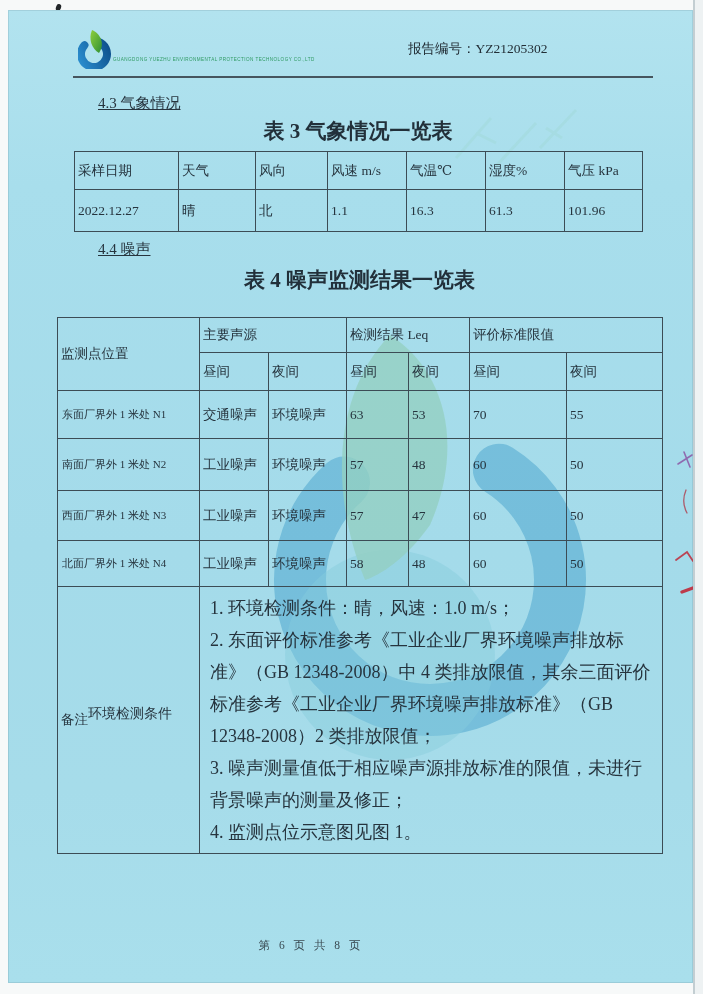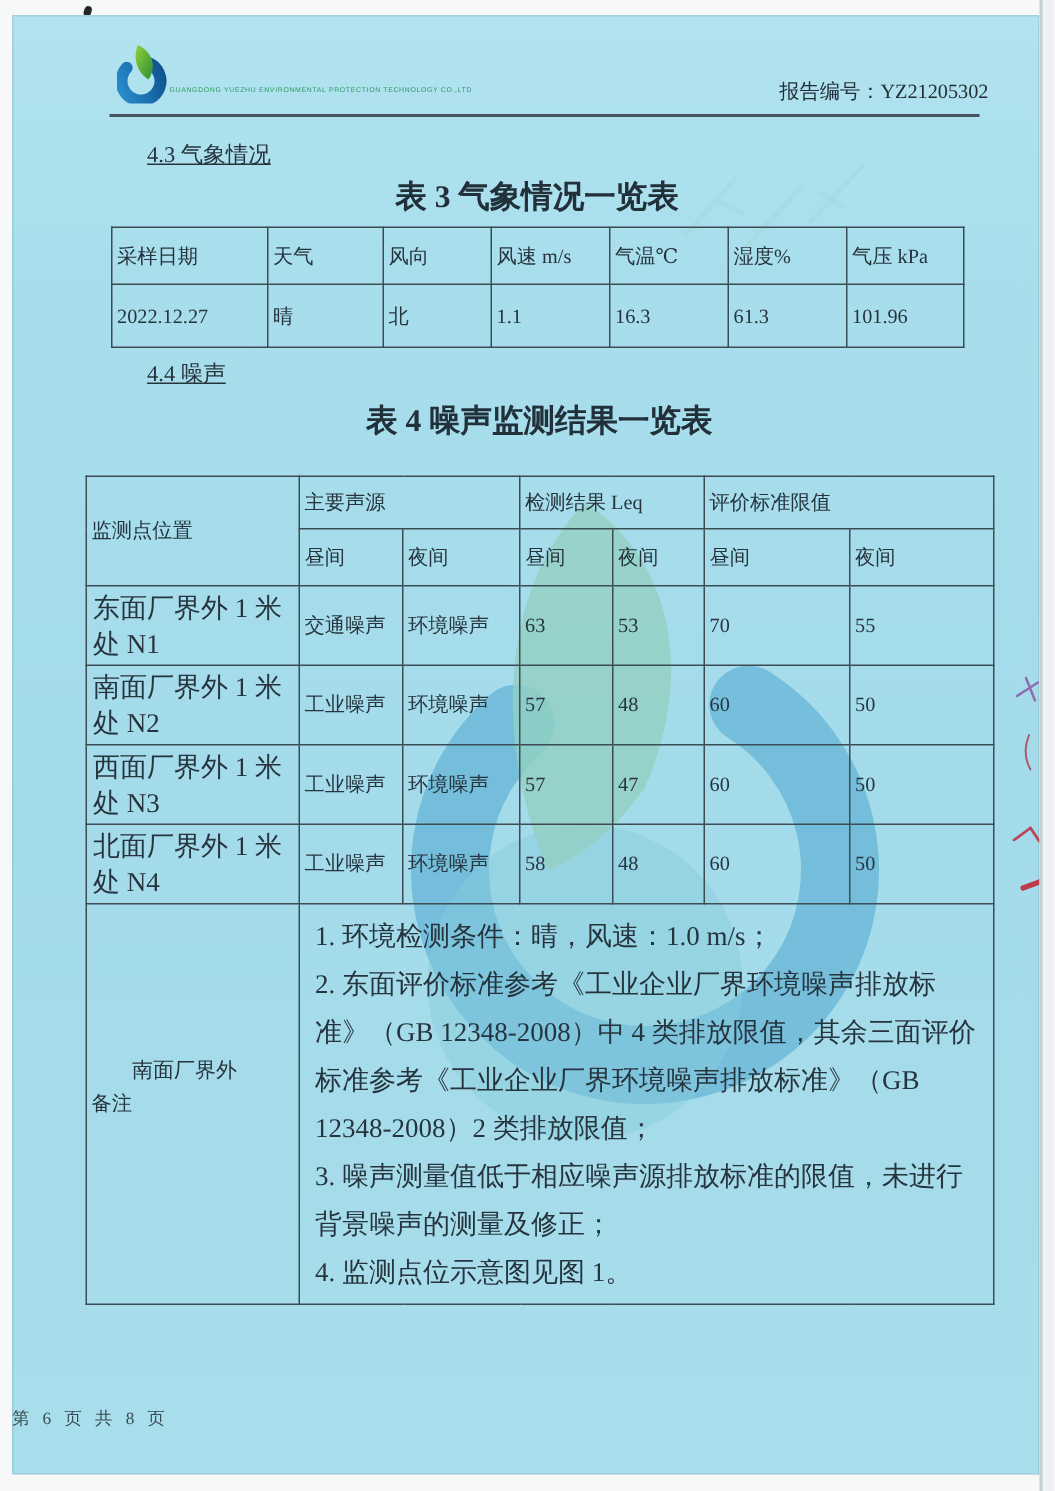--- a/index.html
+++ b/index.html
@@ -23,44 +23,44 @@
 
   
   .company-name{
     left:104px;top:28px;font-size:14.5px;font-weight:bold;font-style:italic;
     color:#1c9a4c;letter-spacing:1px;white-space:nowrap;
   }
   .company-en{
     left:105px;top:47px;font-size:4.6px;color:#2f9a63;letter-spacing:.45px;white-space:nowrap;
     font-family:"Liberation Sans","DejaVu Sans",sans-serif;
   }
-  .report-no{left:400px;top:42px;width:251px;text-align:right;font-size:13.5px;color:#222e36;}
+  .report-no{left:400px;top:30px;width:251px;font-size:13.5px;color:#222e36;}
   .header-rule{left:65px;top:66px;width:580px;height:2px;background:#46555e;}
 
   
   .heading{font-size:15px;color:#26343e;white-space:nowrap;text-decoration:underline;}
   .h43{left:90px;top:84px;}
   .h44{left:90px;top:230px;}
   .caption{font-weight:bold;font-size:21px;text-align:center;color:#22303a;}
   .cap3{left:66px;top:107px;width:568px;}
   .cap4{left:49px;top:256px;width:605px;}
   .unit-line{left:380px;top:284px;width:242px;text-align:right;font-size:14px;}
 
   
   table{border-collapse:collapse;table-layout:fixed;position:absolute;background:transparent;}
   td{border:1.5px solid #3c4c55;vertical-align:middle;
      font-size:13.5px;color:#26343e;padding:2px 3px;overflow:hidden;}
   .t3{left:66px;top:141px;width:568px;}
   .t4{left:49px;top:307px;width:605px;}
-  .t4 td.loc{font-size:18px;padding:2px 4px;}
+  .t4 td.loc{font-size:11px;padding:2px 4px;}
   .t4 td.remarks{text-align:left;padding:5px 10px;vertical-align:middle;}
   .t4 .remark-line{font-size:18px;line-height:1.78;color:#26343e;}
 
   .blank-note{left:80px;top:695px;font-size:14px;}
-  .page-footer{left:0;top:928px;width:606px;font-size:11.5px;
+  .page-footer{left:0;top:928px;width:606px;text-align:center;font-size:11.5px;
     letter-spacing:3px;color:#3a4a52;}
 
   .wm{pointer-events:none;}
   .ghost{left:428px;top:78px;width:160px;height:90px;opacity:.5;}
 </style>
 </head>
 <body>
 
 <div class="speck"></div>
 
@@ -206,21 +206,21 @@
       <td class="remarks" colspan="6">
         <div class="remark-line">1. 环境检测条件：晴，风速：1.0 m/s；</div>
         <div class="remark-line">2. 东面评价标准参考《工业企业厂界环境噪声排放标准》（GB 12348-2008）中 4 类排放限值，其余三面评价标准参考《工业企业厂界环境噪声排放标准》（GB 12348-2008）2 类排放限值；</div>
         <div class="remark-line">3. 噪声测量值低于相应噪声源排放标准的限值，未进行背景噪声的测量及修正；</div>
         <div class="remark-line">4. 监测点位示意图见图 1。</div>
       </td>
     </tr>
   </tbody>
     </table>
 
-  <div class="abs blank-note">南面厂界外</div>
+  <div class="abs blank-note">环境检测条件</div>
 
   <div class="abs page-footer">第 6 页  共 8 页</div>
 
   <svg class="abs" style="left:652px;top:430px;" width="42" height="168" viewBox="0 0 42 168">
     <g fill="none" stroke-linecap="round">
       <path d="M18 24 L32 15 M24 12 L30 27" stroke="#8a4fa0" stroke-width="1.6" opacity="0.8"></path>
       <path d="M26 50 q-5 12 1 23" stroke="#b03040" stroke-width="1.3" opacity="0.75"></path>
       <path d="M16 120 l11 -8 l6 9" stroke="#c0293a" stroke-width="1.8" opacity="0.85"></path>
       <path d="M22 152 l19 -7" stroke="#c0293a" stroke-width="3.4" opacity="0.9"></path>
     </g>

